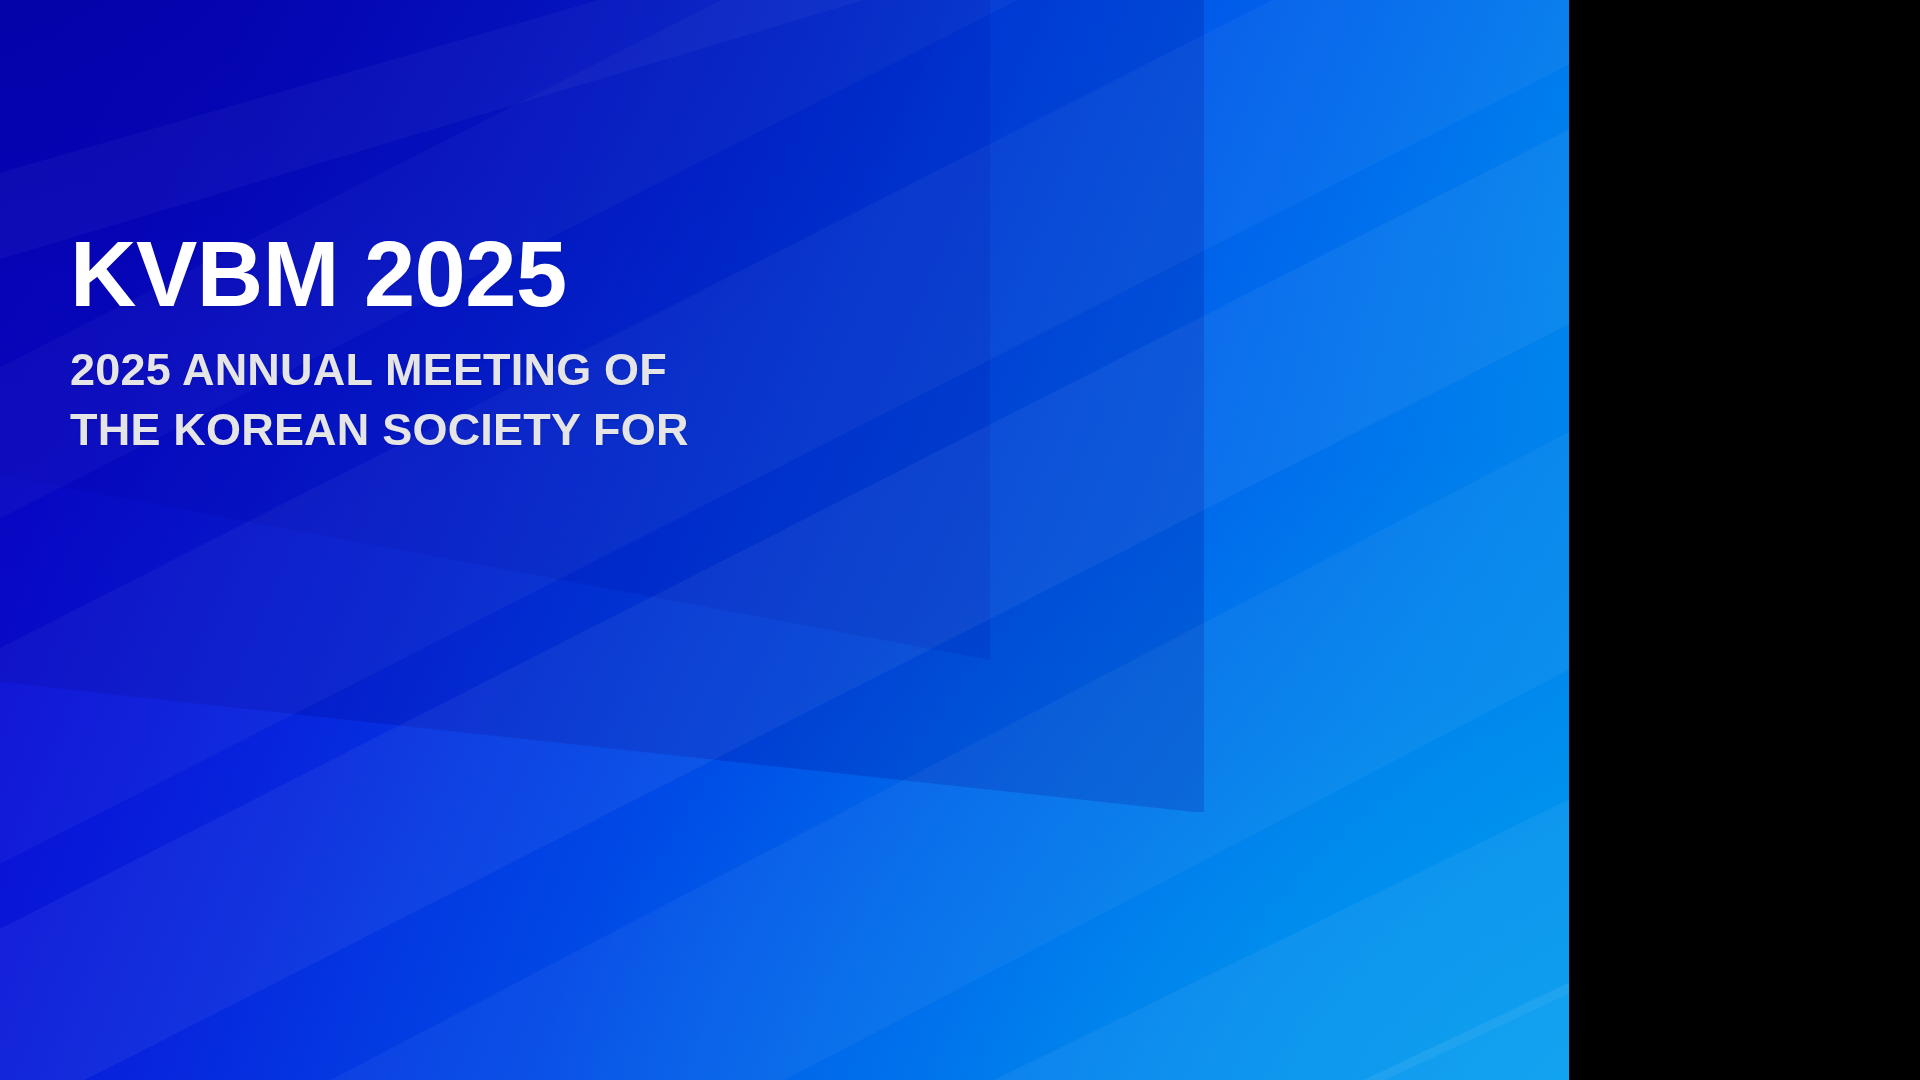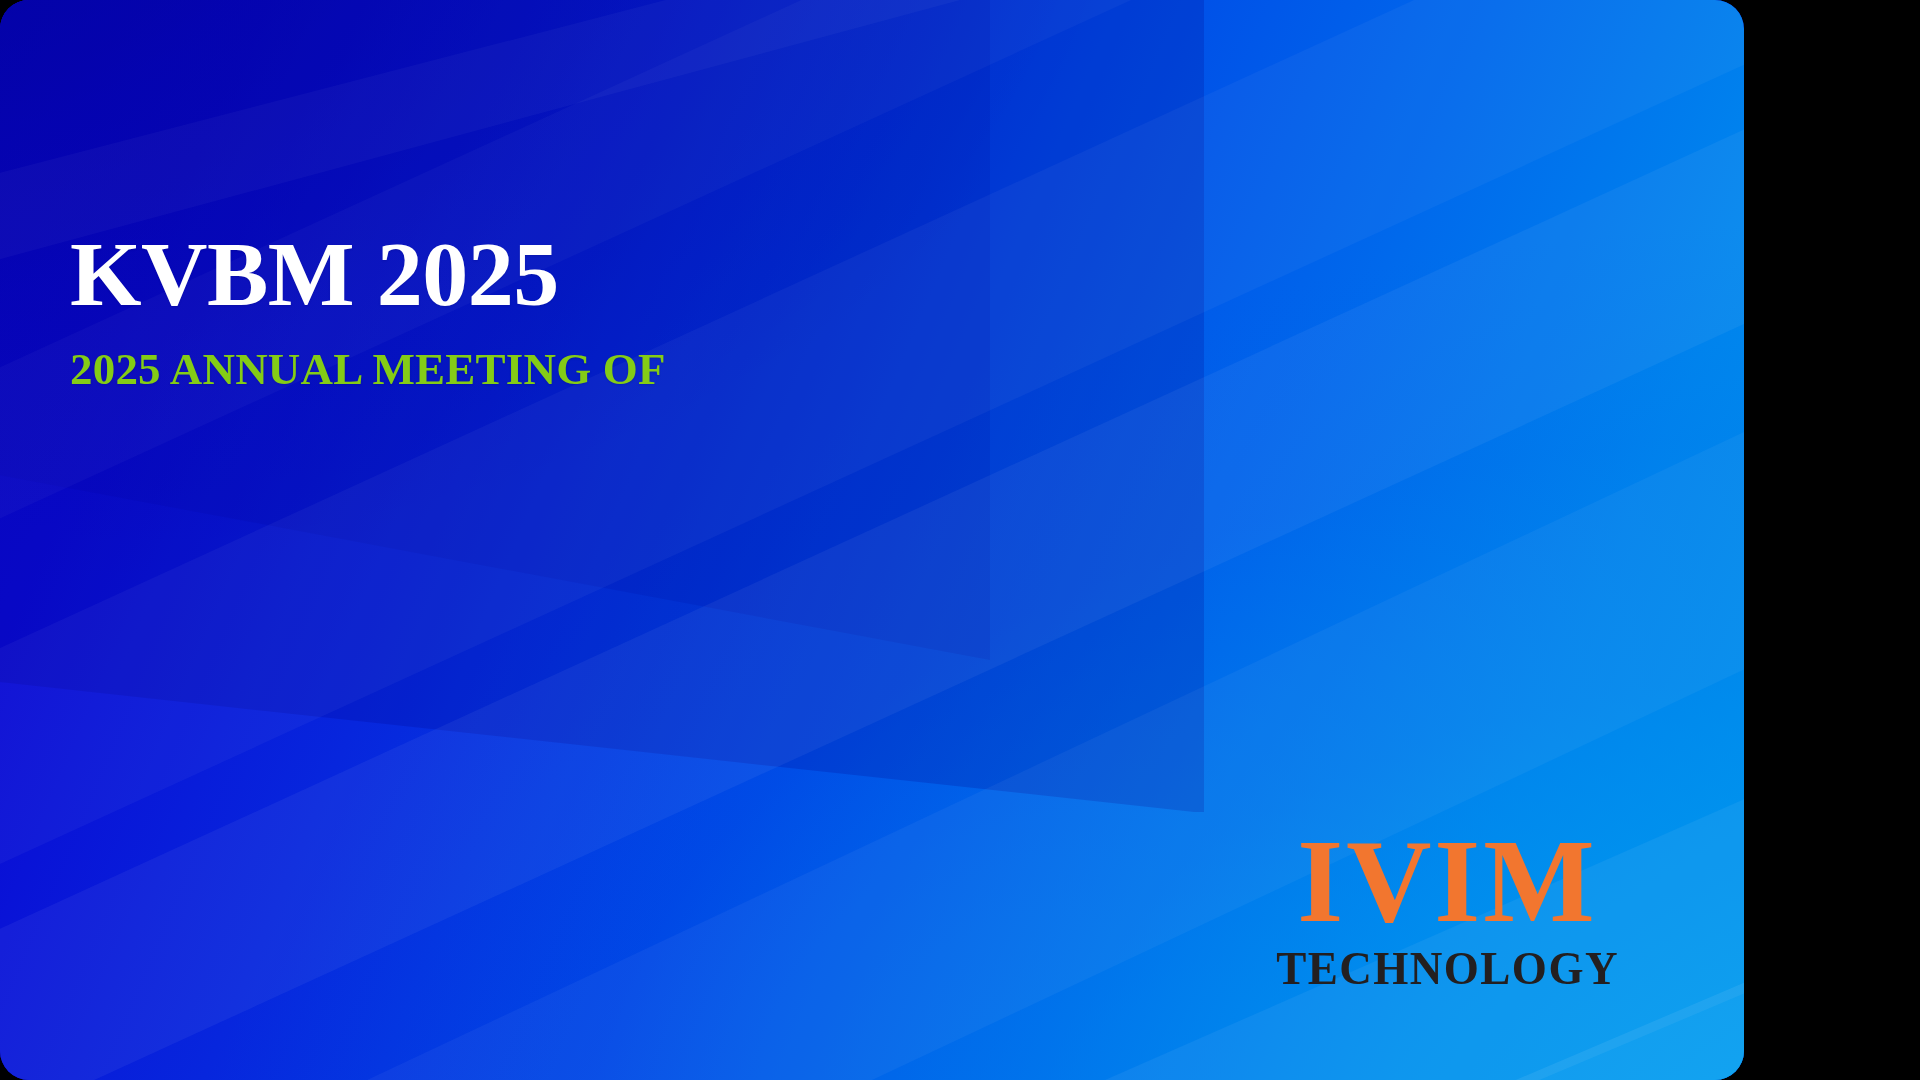--- a/index.html
+++ b/index.html
@@ -5,27 +5,26 @@
 <style>
   html, body {
     margin: 0;
     padding: 0;
     background: #000;
   }
   * { box-sizing: border-box; }
 
   #banner {
     position: relative;
-    width: 1744px;
+    width: 1569px;
     height: 1080px;
     overflow: hidden;
-    font-family: Liberation Serif, serif;
+    font-family: Liberation Sans, sans-serif;
     background: #0a0ad2;
     user-select: none;
-    border-radius: 29px;
   }
 
   
   .bg-layer {
     position: absolute;
     inset: 0;
     pointer-events: none;
   }
 
   
@@ -133,21 +132,21 @@
     font-size: 92px;
     line-height: 1.0;
     font-weight: 700;
     letter-spacing: -0.5px;
     margin: 0 0 20px 0;
     white-space: nowrap;
     text-shadow: 0 1px 2px rgba(0,0,90,0.18);
   }
 
   .subtitle-line {
-    color: #84cc16;
+    color: #e5e5e5;
     font-size: 45px;
     line-height: 1.33;
     font-weight: 700;
     letter-spacing: 0.2px;
     white-space: nowrap;
     text-shadow: 0 1px 2px rgba(0,0,90,0.18);
   }
 
   
   #ivim-logo {
@@ -194,21 +193,18 @@
   <div class="band" id="band-e"></div>
   <div class="band" id="band-a"></div>
   <div class="band" id="band-c"></div>
   <div class="band" id="band-f"></div>
   <div class="band" id="band-g"></div>
 
   <div id="text-block">
     <h1 id="event-title">KVBM 2025</h1>
     <div id="subtitle">
       <div class="subtitle-line">2025 ANNUAL MEETING OF</div>
+      <div class="subtitle-line">THE KOREAN SOCIETY FOR</div>
     </div>
   </div>
 
-  <div id="ivim-logo">
-    <span id="ivim-wordmark">IVIM</span>
-    <span id="ivim-tagline">TECHNOLOGY</span>
-  </div>
 
 </div>
 
 </body></html>

